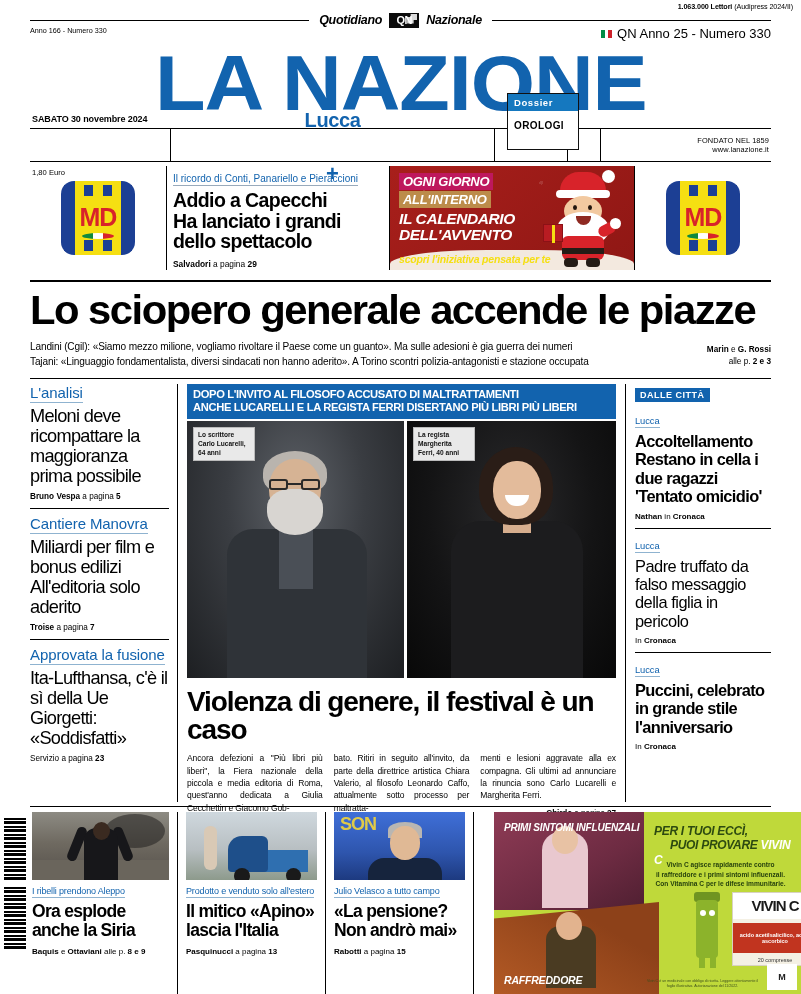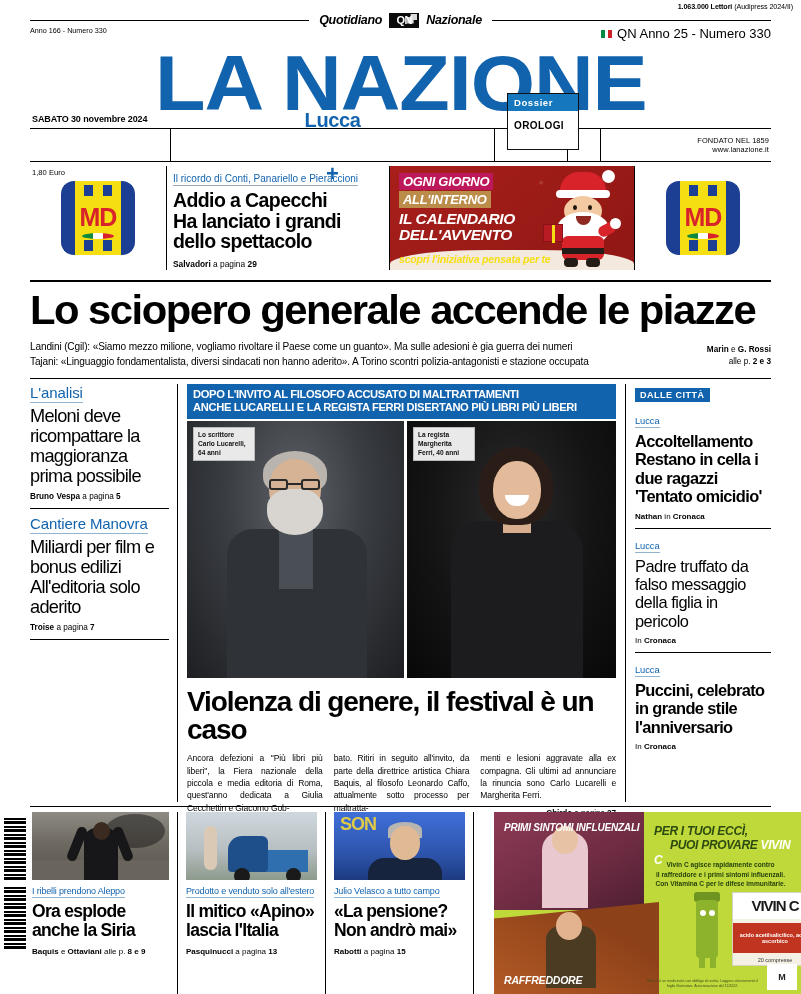--- a/index.html
+++ b/index.html
@@ -428,20 +428,27 @@
 
       <div class="item">
         <span class="kick">Cantiere Manovra</span>
         <h3 class="light">Miliardi per film e bonus edilizi All'editoria solo aderito</h3>
         <div class="by">
           <b>Troise</b><span> a pagina </span><b>7</b>
         </div>
       </div>
       <div class="hr"></div>
 
+      <div class="item">
+        <span class="kick">Approvata la fusione</span>
+        <h3 class="light">Ita-Lufthansa, c'è il sì della Ue Giorgetti: «Soddisfatti»</h3>
+        <div class="by">
+          <span>Servizio</span><span> a pagina </span><b>23</b>
+        </div>
+      </div>
     </div>
 
     <div class="colC">
       <div class="photobanner">
         <div>DOPO L'INVITO AL FILOSOFO ACCUSATO DI MALTRATTAMENTI</div>
         <div>ANCHE LUCARELLI E LA REGISTA FERRI DISERTANO PIÙ LIBRI PIÙ LIBERI</div>
       </div>
 
       <div class="photos">
         <div class="ph ph1 fig1">
@@ -462,21 +469,21 @@
             <div class="head"></div>
             <div class="smile"></div>
           <div class="capt c2">La regista Margherita Ferri, 40 anni</div>
         </div>
       </div>
 
       <h2 class="c">Violenza di genere, il festival è un caso</h2>
 
       <div class="ctext">
         <div class="cc">Ancora defezioni a "Più libri più liberi", la Fiera nazionale della piccola e media editoria di Roma, quest'anno dedicata a Giulia Cecchettin e Giacomo Gob-</div>
-        <div class="cc">bato. Ritiri in seguito all'invito, da parte della direttrice artistica Chiara Baquis, al filosofo Leonardo Caffo, attualmente sotto processo per maltratta-</div>
+        <div class="cc">bato. Ritiri in seguito all'invito, da parte della direttrice artistica Chiara Valerio, al filosofo Leonardo Caffo, attualmente sotto processo per maltratta-</div>
         <div class="cc">
           <span>menti e lesioni aggravate alla ex compagna. Gli ultimi ad annunciare la rinuncia sono Carlo Lucarelli e Margherita Ferri.</span>
           <div class="sig">
             <b>Chirdo</b><span> a pagina </span><b>27</b>
           </div>
         </div>
       </div>
     </div>
 
     <div class="colR">

